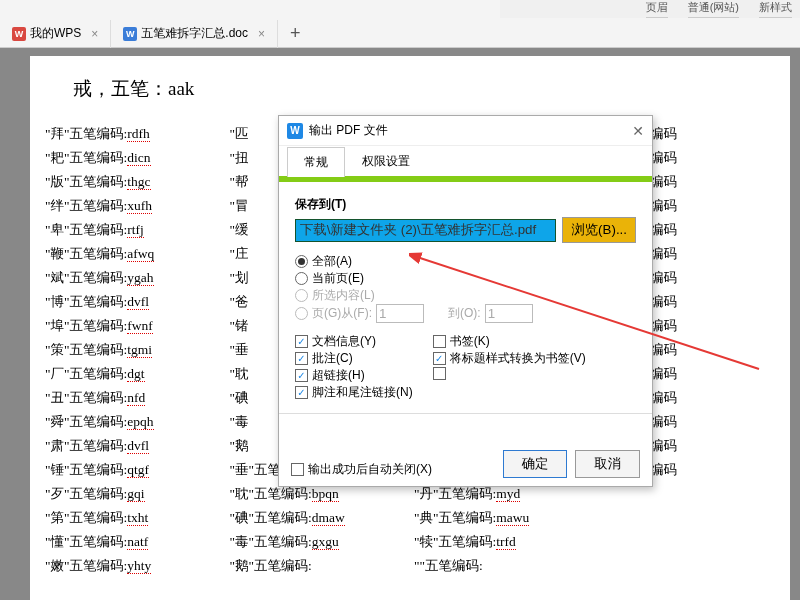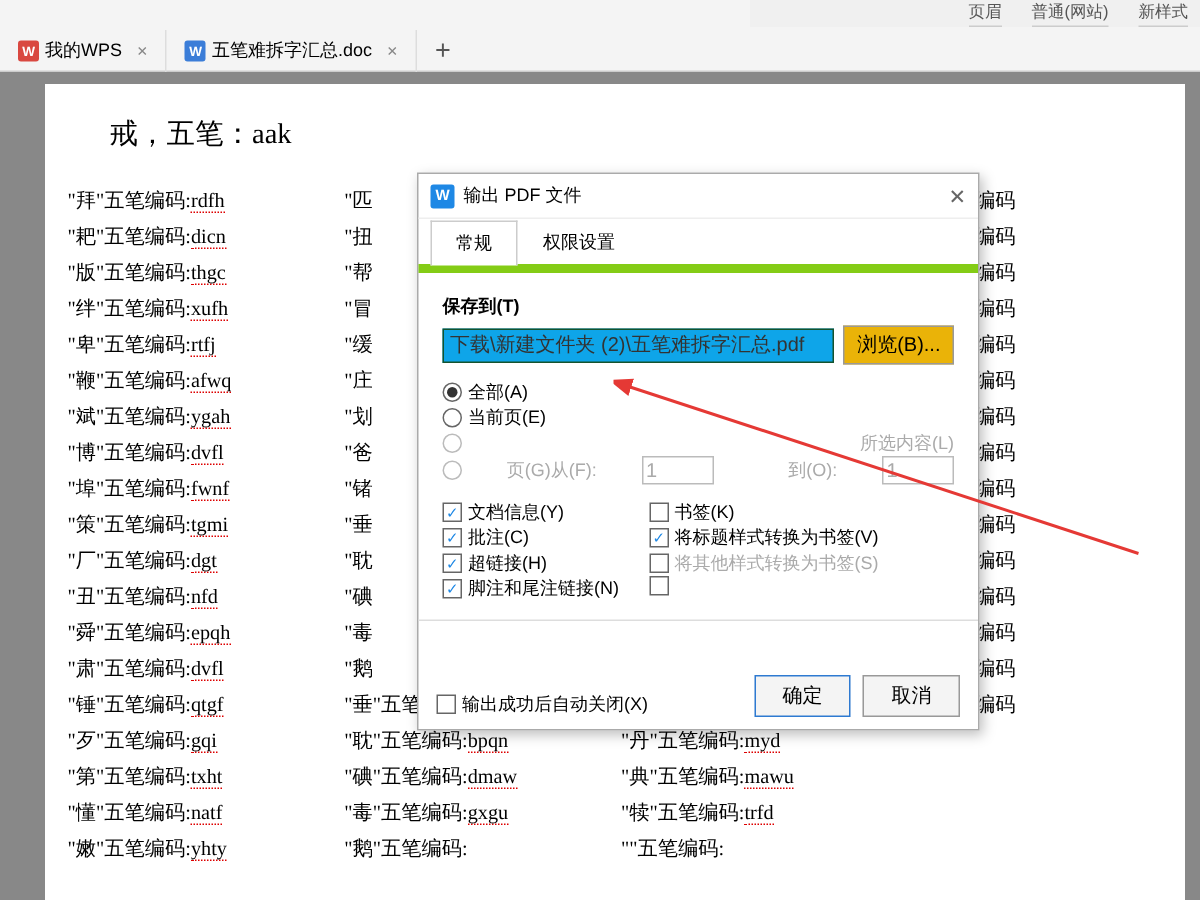--- a/index.html
+++ b/index.html
@@ -33,21 +33,21 @@
 .dlg-tab { padding: 6px 16px; border: 1px solid transparent; border-bottom: none; cursor: pointer; }
 .dlg-tab.active { border-color: #ccc; background: #fff; position: relative; top: 1px; }
 .dlg-body { padding: 8px 16px 12px; }
 .dlg-label { margin: 6px 0 4px; font-weight: bold; }
 .save-row { display: flex; gap: 6px; align-items: center; }
 .path-input { flex: 1; border: 1px solid #14532d; padding: 3px 4px; color: #333; background: #0ea5e9; }
 .browse-btn { border: 1px solid #999; padding: 3px 8px; background: #eab308; cursor: pointer; }
 .fieldset { margin-top: 10px; }
 .fs-title { margin-bottom: 4px; }
 .radio-row, .check-row { display: flex; align-items: center; gap: 4px; margin: 0 0; }
-.radio-row.disabled, .check-row.disabled { color: #aaa; justify-content: space-between; }
+.radio-row.disabled, .check-row.disabled { color: #aaa; }
 .radio-circle { width: 13px; height: 13px; border: 1px solid #666; border-radius: 50%; display: flex; align-items: center; justify-content: center; }
 .radio-circle.disabled { border-color: #bbb; }
 .radio-dot { width: 7px; height: 7px; background: #333; border-radius: 50%; }
 .check-box { width: 13px; height: 13px; border: 1px solid #666; display: flex; align-items: center; justify-content: center; font-size: 10px; color: #1e88e5; }
 .num-input { width: 48px; border: 1px solid #bbb; padding: 1px 2px; color: #aaa; }
 .opt-grid { display: flex; gap: 20px; }
 .opt-col { display: flex; flex-direction: column; }
 .dlg-foot { border-top: 1px solid #ddd; padding: 8px 12px; display: flex; align-items: flex-end; gap: 8px; }
 .btn { border: 1px solid #999; padding: 4px 18px; background: #f4f4f4; cursor: pointer; }
 .btn.primary { border: 1px solid #2e7ad1; margin-top: 28px; }
@@ -233,24 +233,20 @@
           <label class="check-row">
               <span class="check-box"></span>
               <span>书签(K)</span>
             </label>
           <label class="check-row">
               <span class="check-box">✓</span>
               <span>将标题样式转换为书签(V)</span>
             </label>
           <label class="check-row disabled">
               <span class="check-box"></span>
-              <span>将其他样式转换为书签(S)</span>
-            </label>
-          <label class="check-row disabled">
-              <span class="check-box"></span>
             </label>
         </div>
       </div>
     </div>
   </div>
   <div class="dlg-foot">
     <label class="check-row" style="flex:1">
         <span class="check-box"></span>
         <span>输出成功后自动关闭(X)</span>
       </label>

